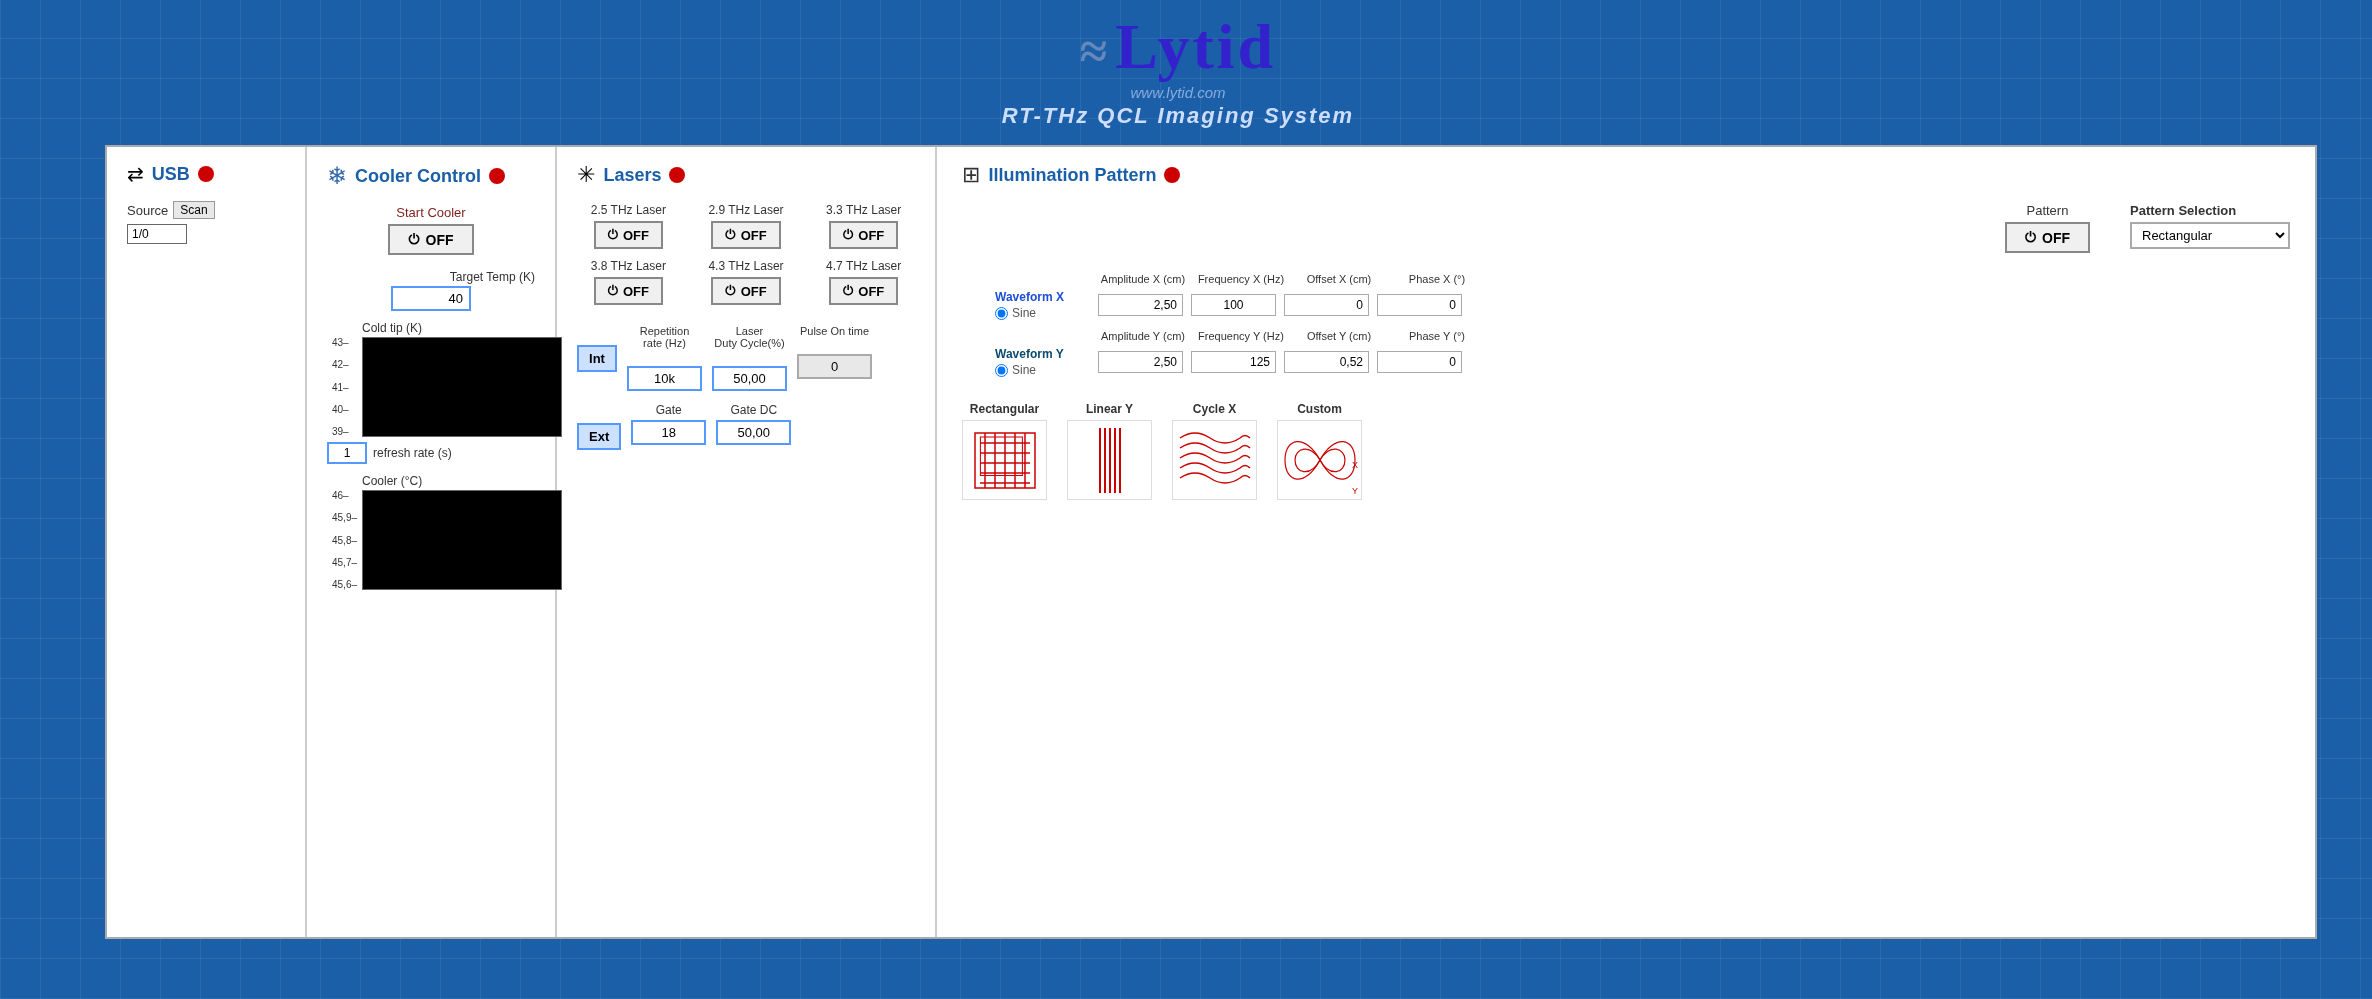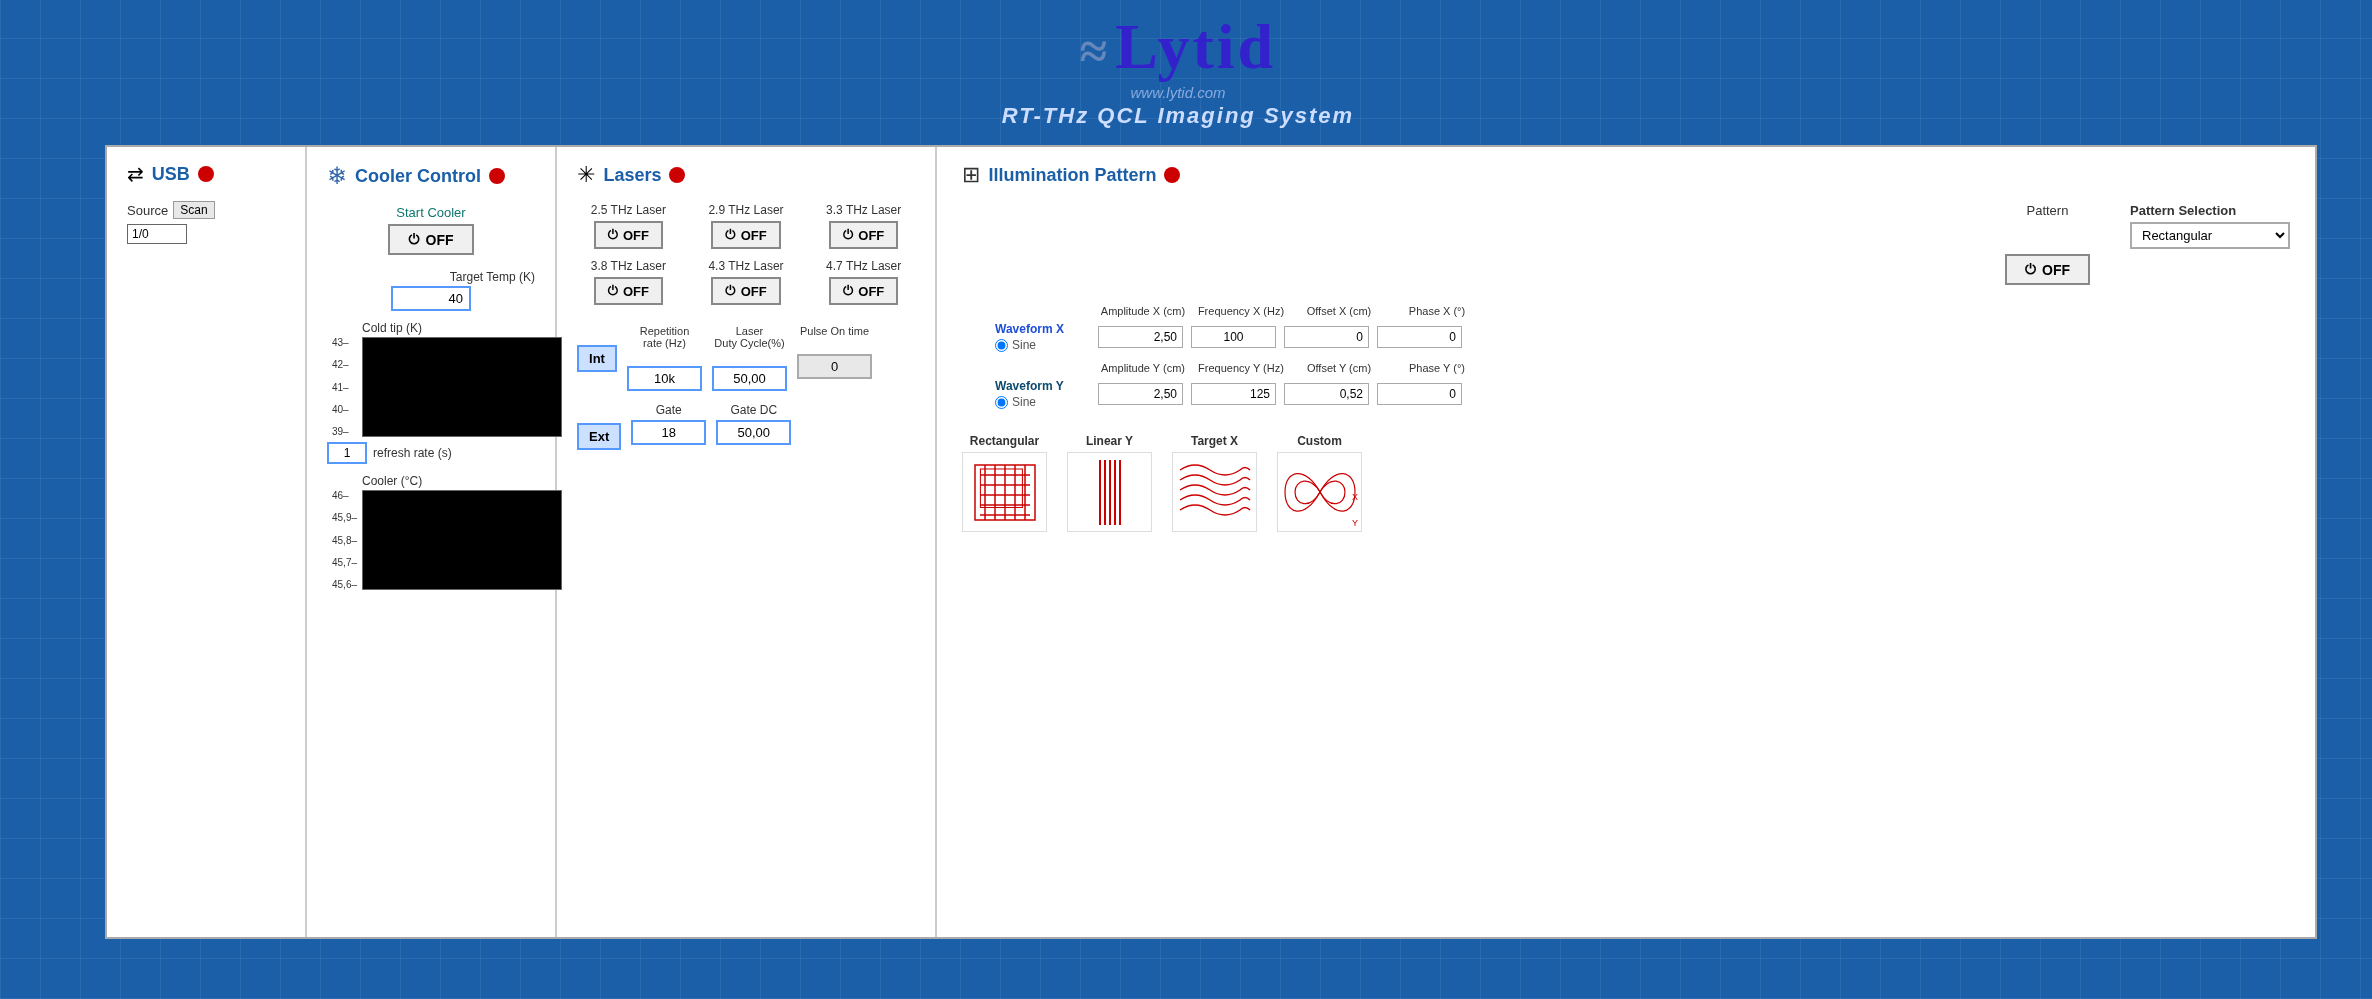--- a/index.html
+++ b/index.html
@@ -83,21 +83,21 @@
     }
 
     
     .cooler-section {
       width: 250px;
       flex-shrink: 0;
     }
     .start-cooler-label {
       text-align: center;
       font-size: 13px;
-      color: #0f766e;
+      color: #7f1d1d;
       margin-bottom: 4px;
     }
     .off-button {
       display: flex;
       align-items: center;
       justify-content: center;
       gap: 6px;
       padding: 5px 18px;
       border: 2px solid #888;
       background: #f0f0f0;
@@ -489,21 +489,21 @@
 
   <div class="section illumination-section">
     <div class="section-header">
       <span style="font-size:22px;color:#333;">⊞</span>
       <span class="section-title">Illumination Pattern</span>
       <span class="red-dot"></span>
     </div>
 
     <div style="display:flex;justify-content:flex-end;gap:40px;">
 
-      <div style="display:flex;flex-direction:column;align-items:center;gap:32px;">
+      <div style="display:flex;flex-direction:column;align-items:center;">
         <div class="pattern-label">Pattern</div>
         <button class="pattern-off-btn">
           <span>⏻</span>
           <span>OFF</span>
         </button>
       </div>
 
       <div style="display:flex;flex-direction:column;align-items:flex-start;">
         <div class="pattern-selection-label">Pattern Selection</div>
         <select class="pattern-select">
@@ -588,21 +588,21 @@
               <line x1="35" y1="5" x2="35" y2="70"></line>
               <line x1="45" y1="5" x2="45" y2="70"></line>
               <line x1="30" y1="5" x2="30" y2="70"></line>
               <line x1="50" y1="5" x2="50" y2="70"></line>
             </g>
           </svg>
         </div>
       </div>
 
       <div class="thumb-group">
-        <div class="thumb-label">Target X</div>
+        <div class="thumb-label">Cycle X</div>
         <div class="thumb-img">
           <svg class="thumb-svg" viewBox="0 0 80 75">
             <g stroke="#cc0000" stroke-width="1.5" fill="none">
 
               <path d="M5,15 Q20,5 35,15 Q50,25 65,15 Q70,10 75,15"></path>
               <path d="M5,25 Q20,15 35,25 Q50,35 65,25 Q70,20 75,25"></path>
               <path d="M5,35 Q20,25 35,35 Q50,45 65,35 Q70,30 75,35"></path>
               <path d="M5,45 Q20,35 35,45 Q50,55 65,45 Q70,40 75,45"></path>
               <path d="M5,55 Q20,45 35,55 Q50,65 65,55 Q70,50 75,55"></path>
             </g>

